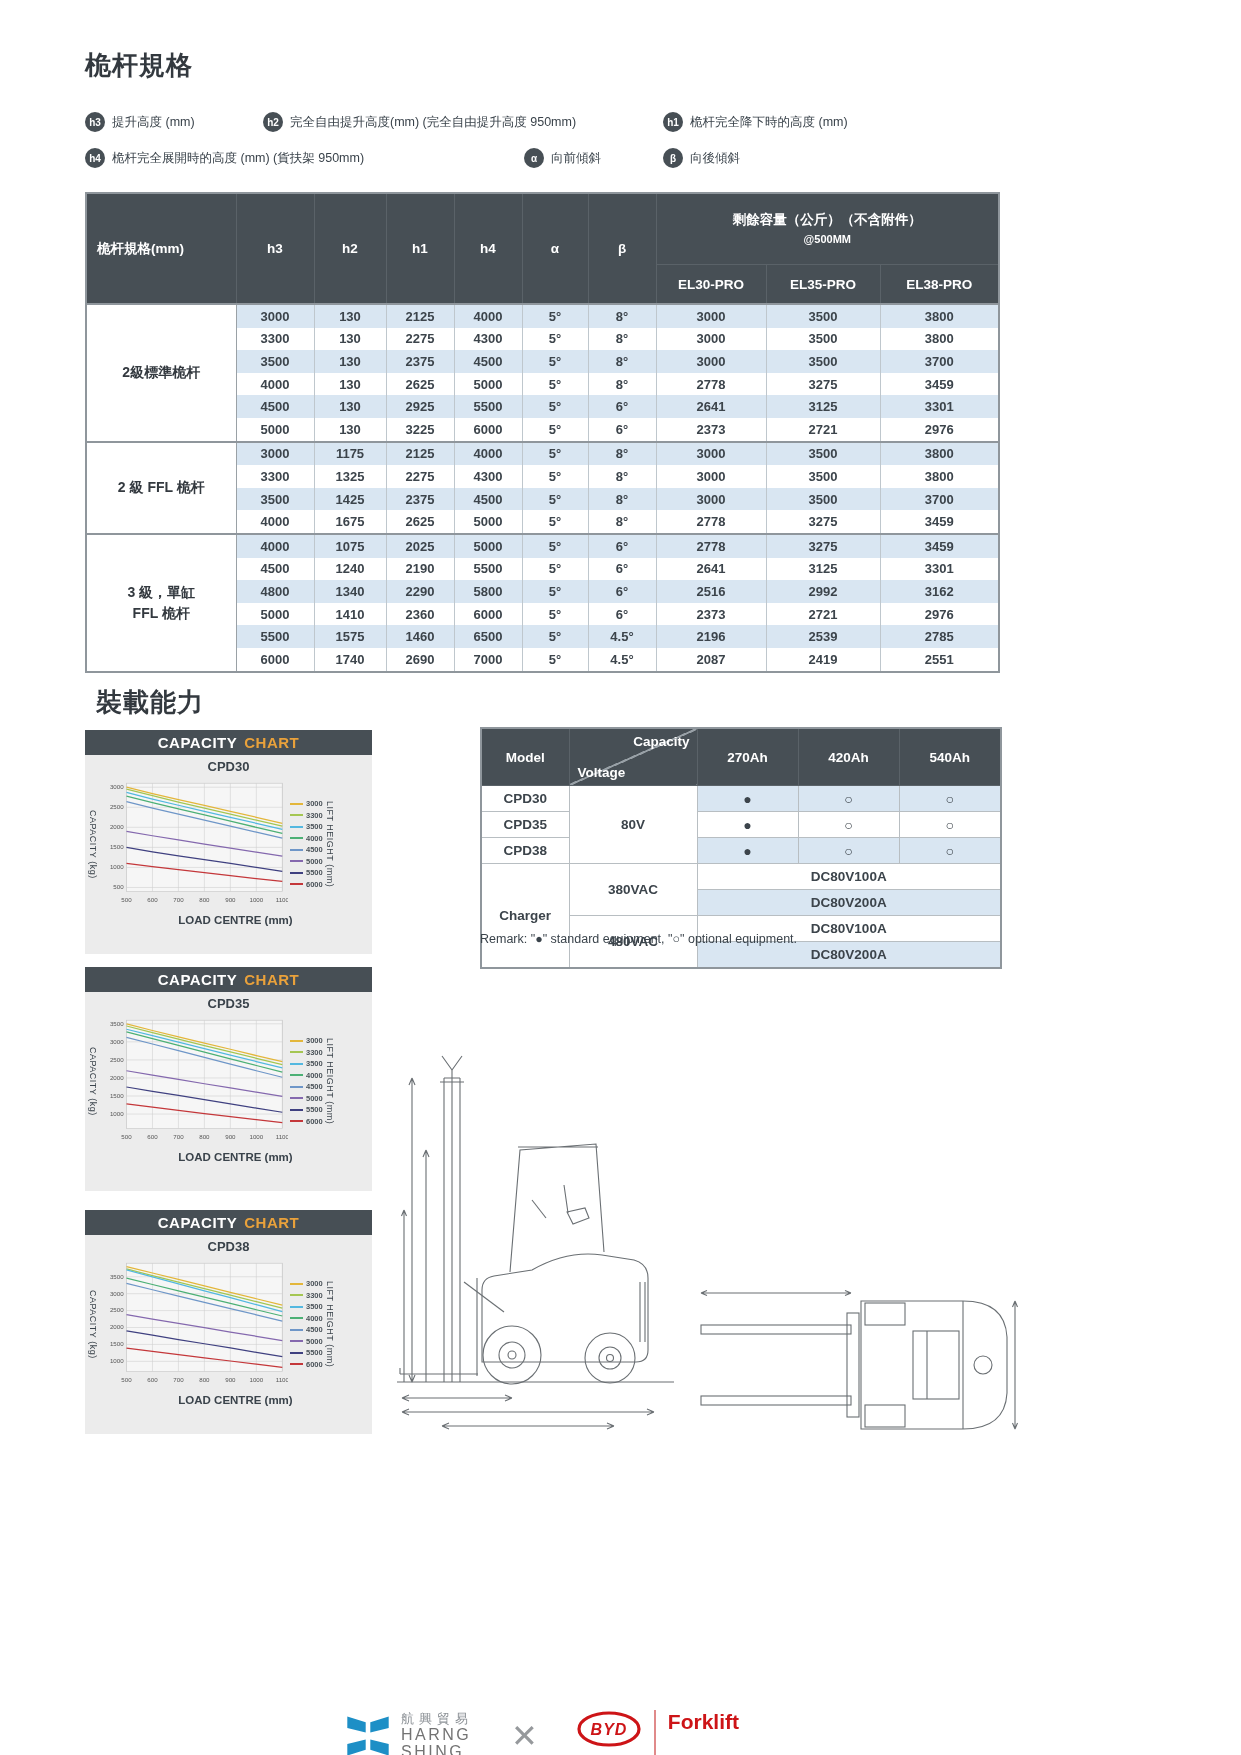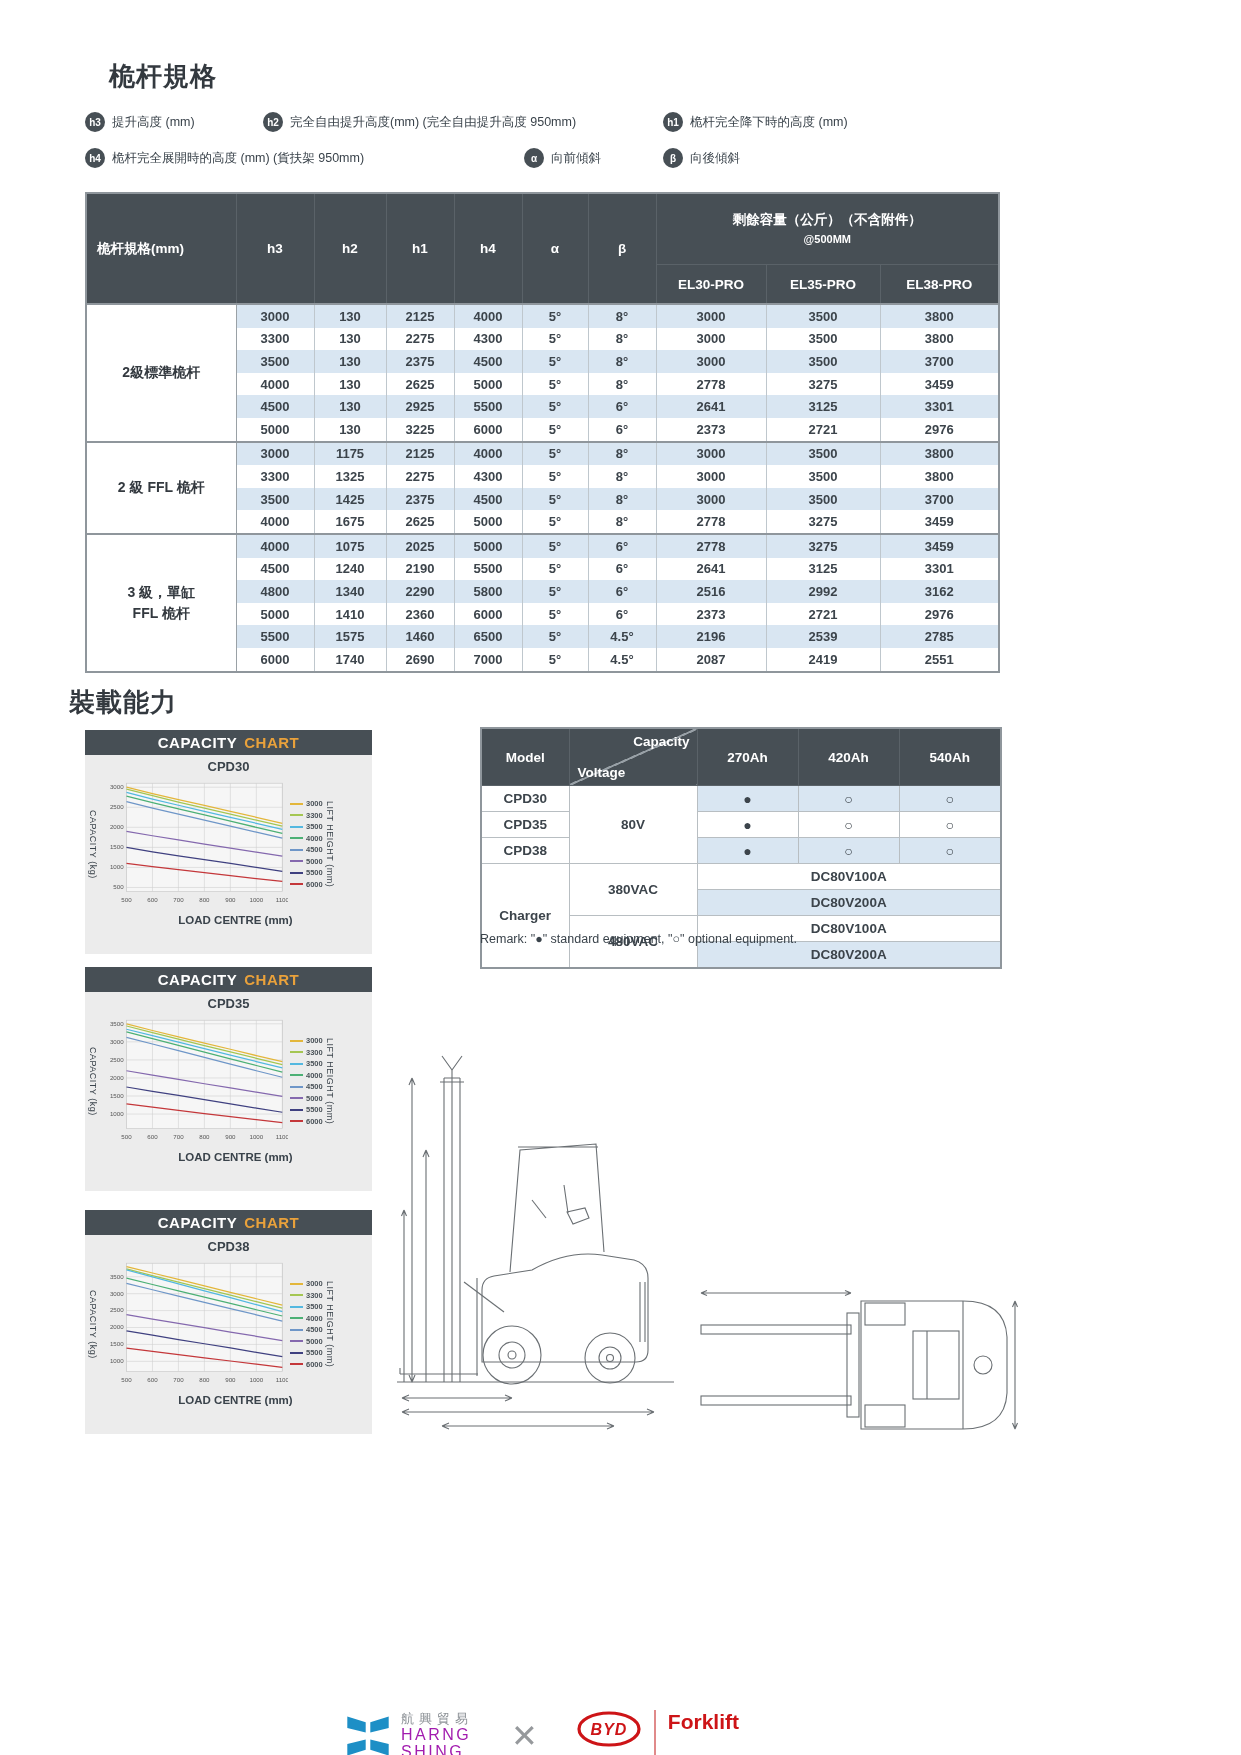--- a/index.html
+++ b/index.html
@@ -49,32 +49,32 @@
   .bat-table td.charger-cell,.bat-table td.volt-cell{font-weight:700;}
   .remark{position:absolute;left:480px;top:932px;width:520px;font-size:12.5px;color:#3a434b;}
   
   .diagram{position:absolute;}
   .diagram svg{display:block;}
   
   .footer{position:absolute;left:345px;top:1662px;display:flex;align-items:center;gap:38px;margin-top:48px;}
   .hs-wrap{display:flex;align-items:center;gap:10px;}
   .hs-text{display:flex;flex-direction:column;line-height:1.08;}
   .hs-zh{font-size:13px;letter-spacing:5px;color:#8c9196;}
-  .hs-en{font-size:16px;letter-spacing:2.5px;color:#a21caf;}
+  .hs-en{font-size:16px;letter-spacing:2.5px;color:#737373;}
   .x-sep{font-size:32px;color:#96999c;font-weight:300;}
   .byd-wrap{display:flex;align-items:flex-start;gap:12px;}
   .byd-divider{width:2px;height:52px;background:#e08a8a;}
   .byd-forklift{font-size:21px;font-weight:700;color:#cd1417;}
 </style>
 </head>
 <body>
 
 <div class="page">
 
-  <h1 class="sec-title" style="left:85px;top:59px;margin-left:24px;">桅杆規格</h1>
+  <h1 class="sec-title" style="left:85px;top:48px;">桅杆規格</h1>
 
   <div class="legend-item" style="left:85px;top:112px;">
     <span class="licon">h3</span>
     <span>提升高度 (mm)</span>
   </div>
   <div class="legend-item" style="left:263px;top:112px;">
     <span class="licon">h2</span>
     <span>完全自由提升高度(mm) (完全自由提升高度 950mm)</span>
   </div>
   <div class="legend-item" style="left:663px;top:112px;">
@@ -304,21 +304,21 @@
           <td>7000</td>
           <td>5°</td>
           <td>4.5°</td>
           <td>2087</td>
           <td>2419</td>
           <td>2551</td>
         </tr>
       </tbody>
   </table>
 
-  <h1 class="sec-title" style="left:69px;top:685px;">裝載能力</h1>
+  <h1 class="sec-title" style="left:96px;top:685px;">裝載能力</h1>
 
   <div id="charts">
       <div class="chart-panel" style="top: 730px; height: 224px;">
         <div class="chart-header">
           <span class="w1">CAPACITY</span>
           <span class="w2">CHART</span>
         </div>
         <div class="chart-sub">CPD30</div>
         <div class="chart-body">
           <div class="vlabel">CAPACITY (kg)</div>

